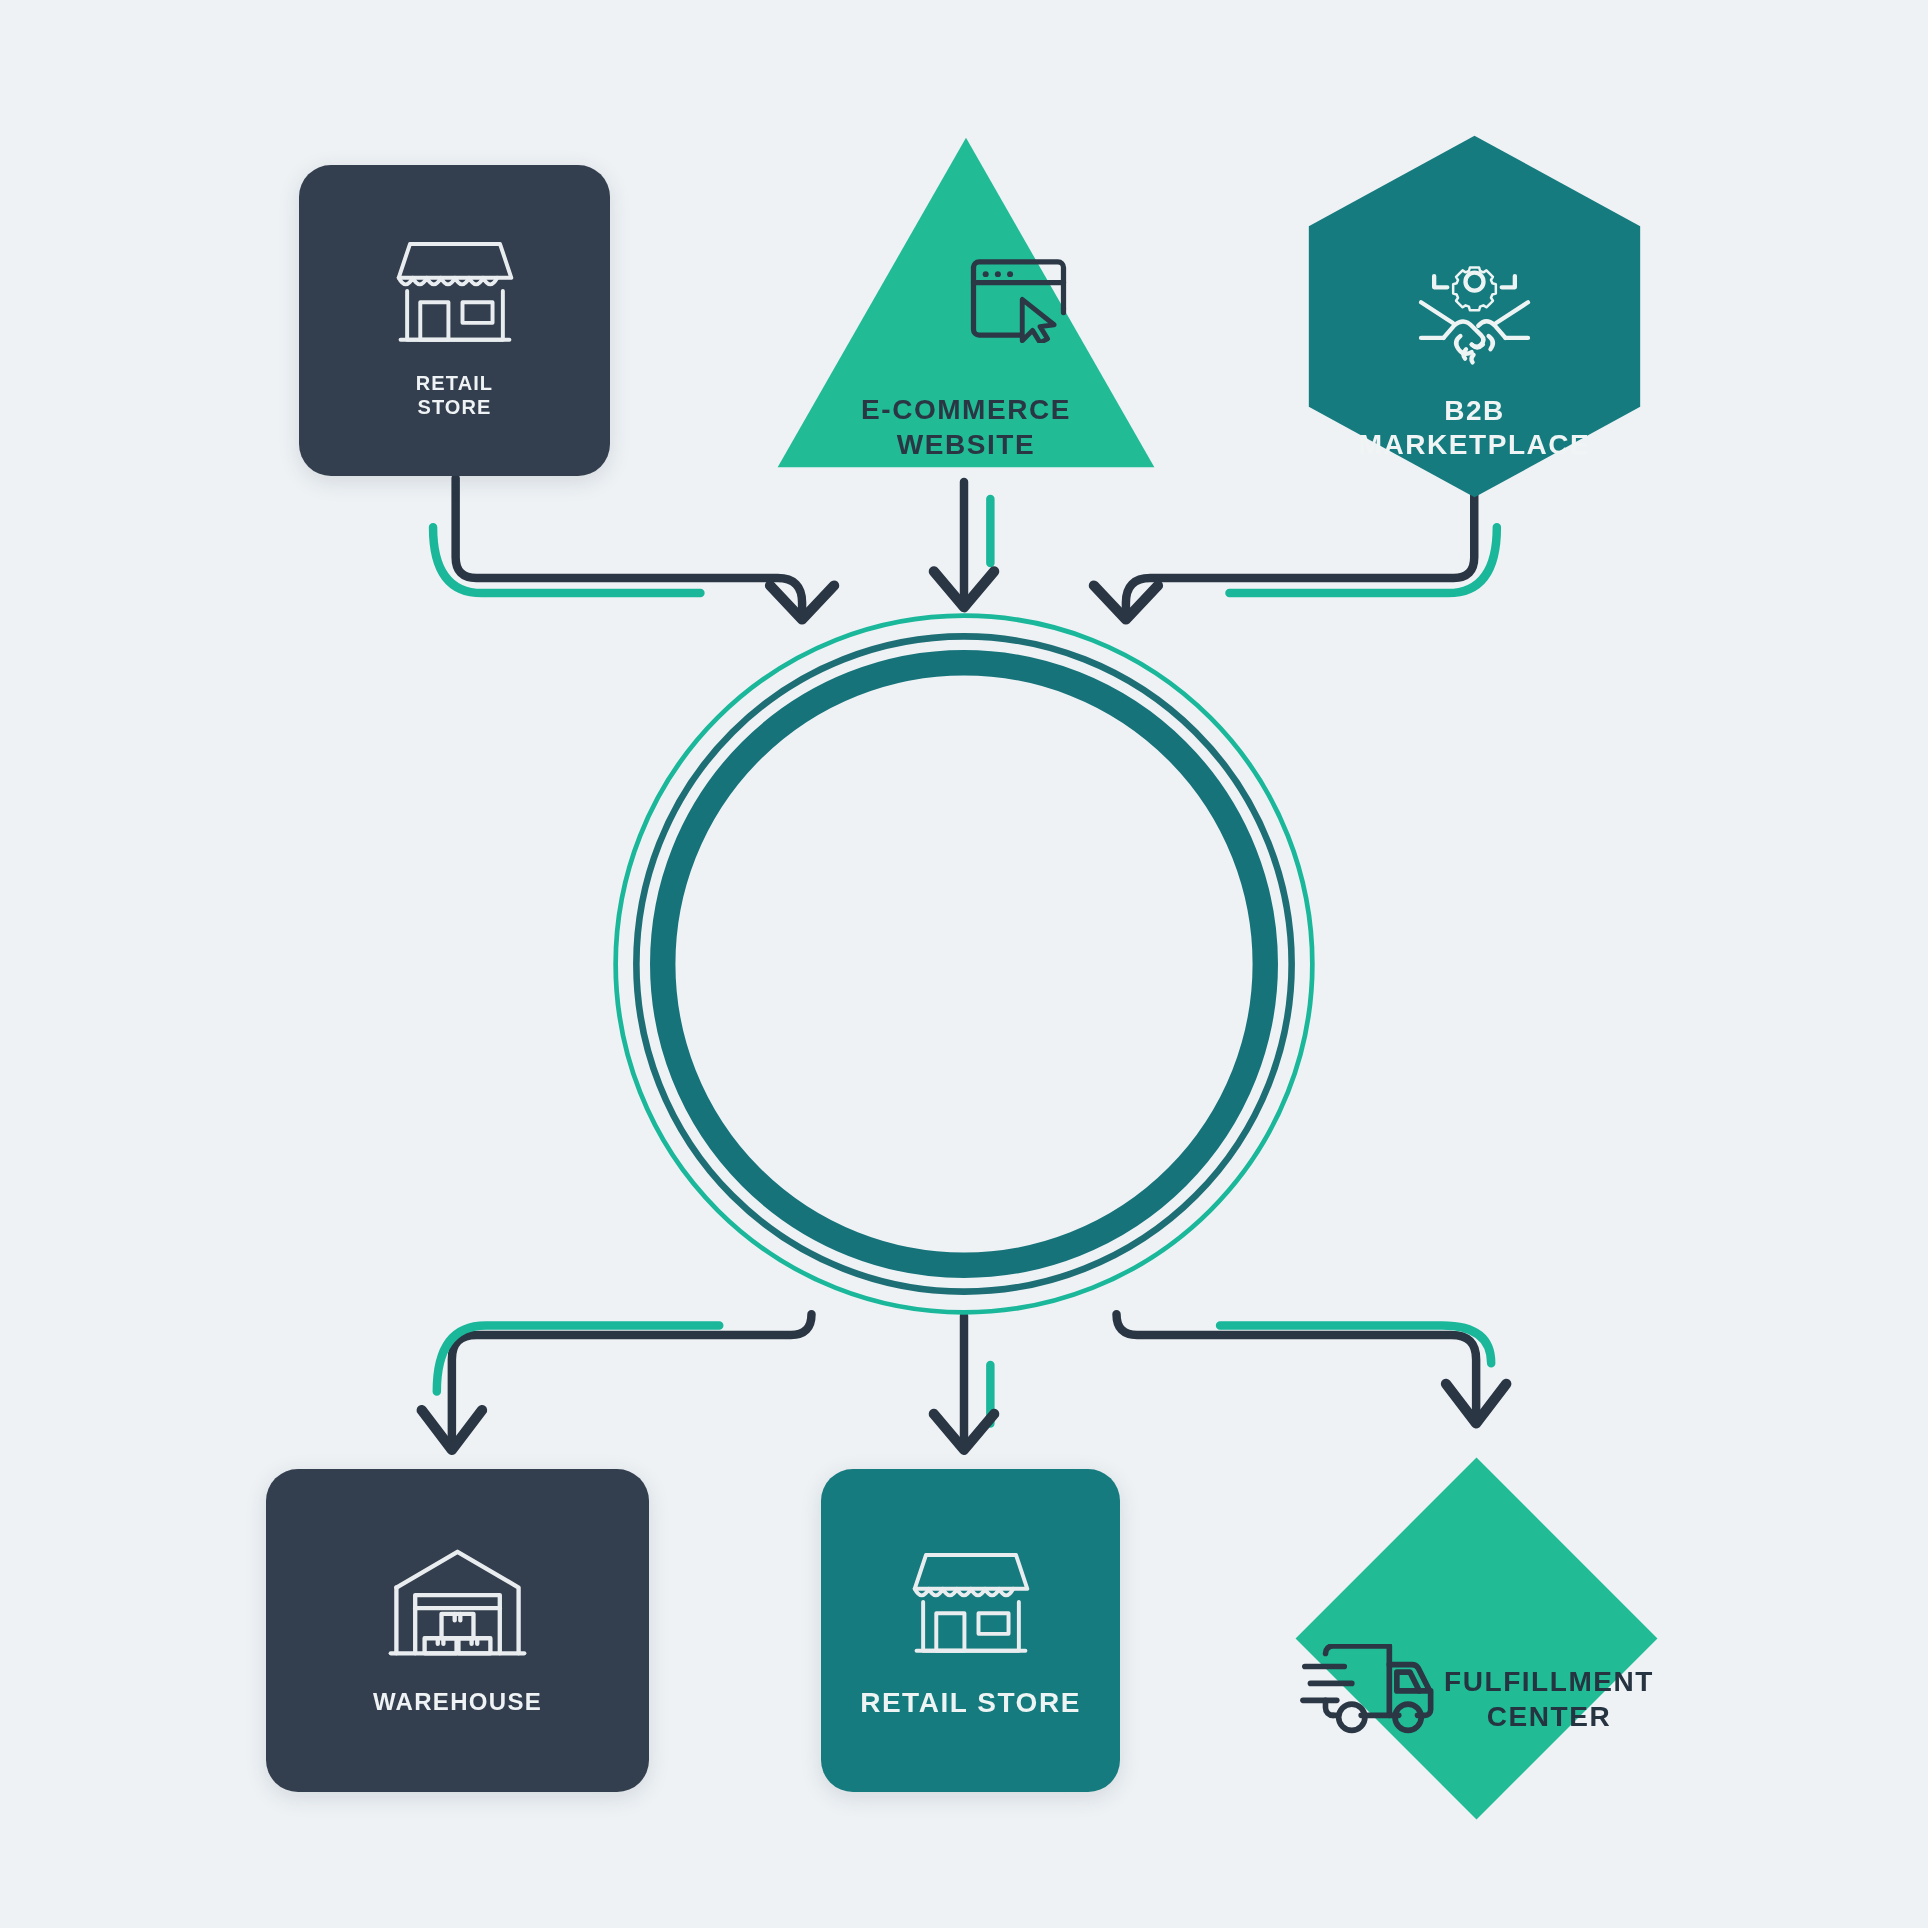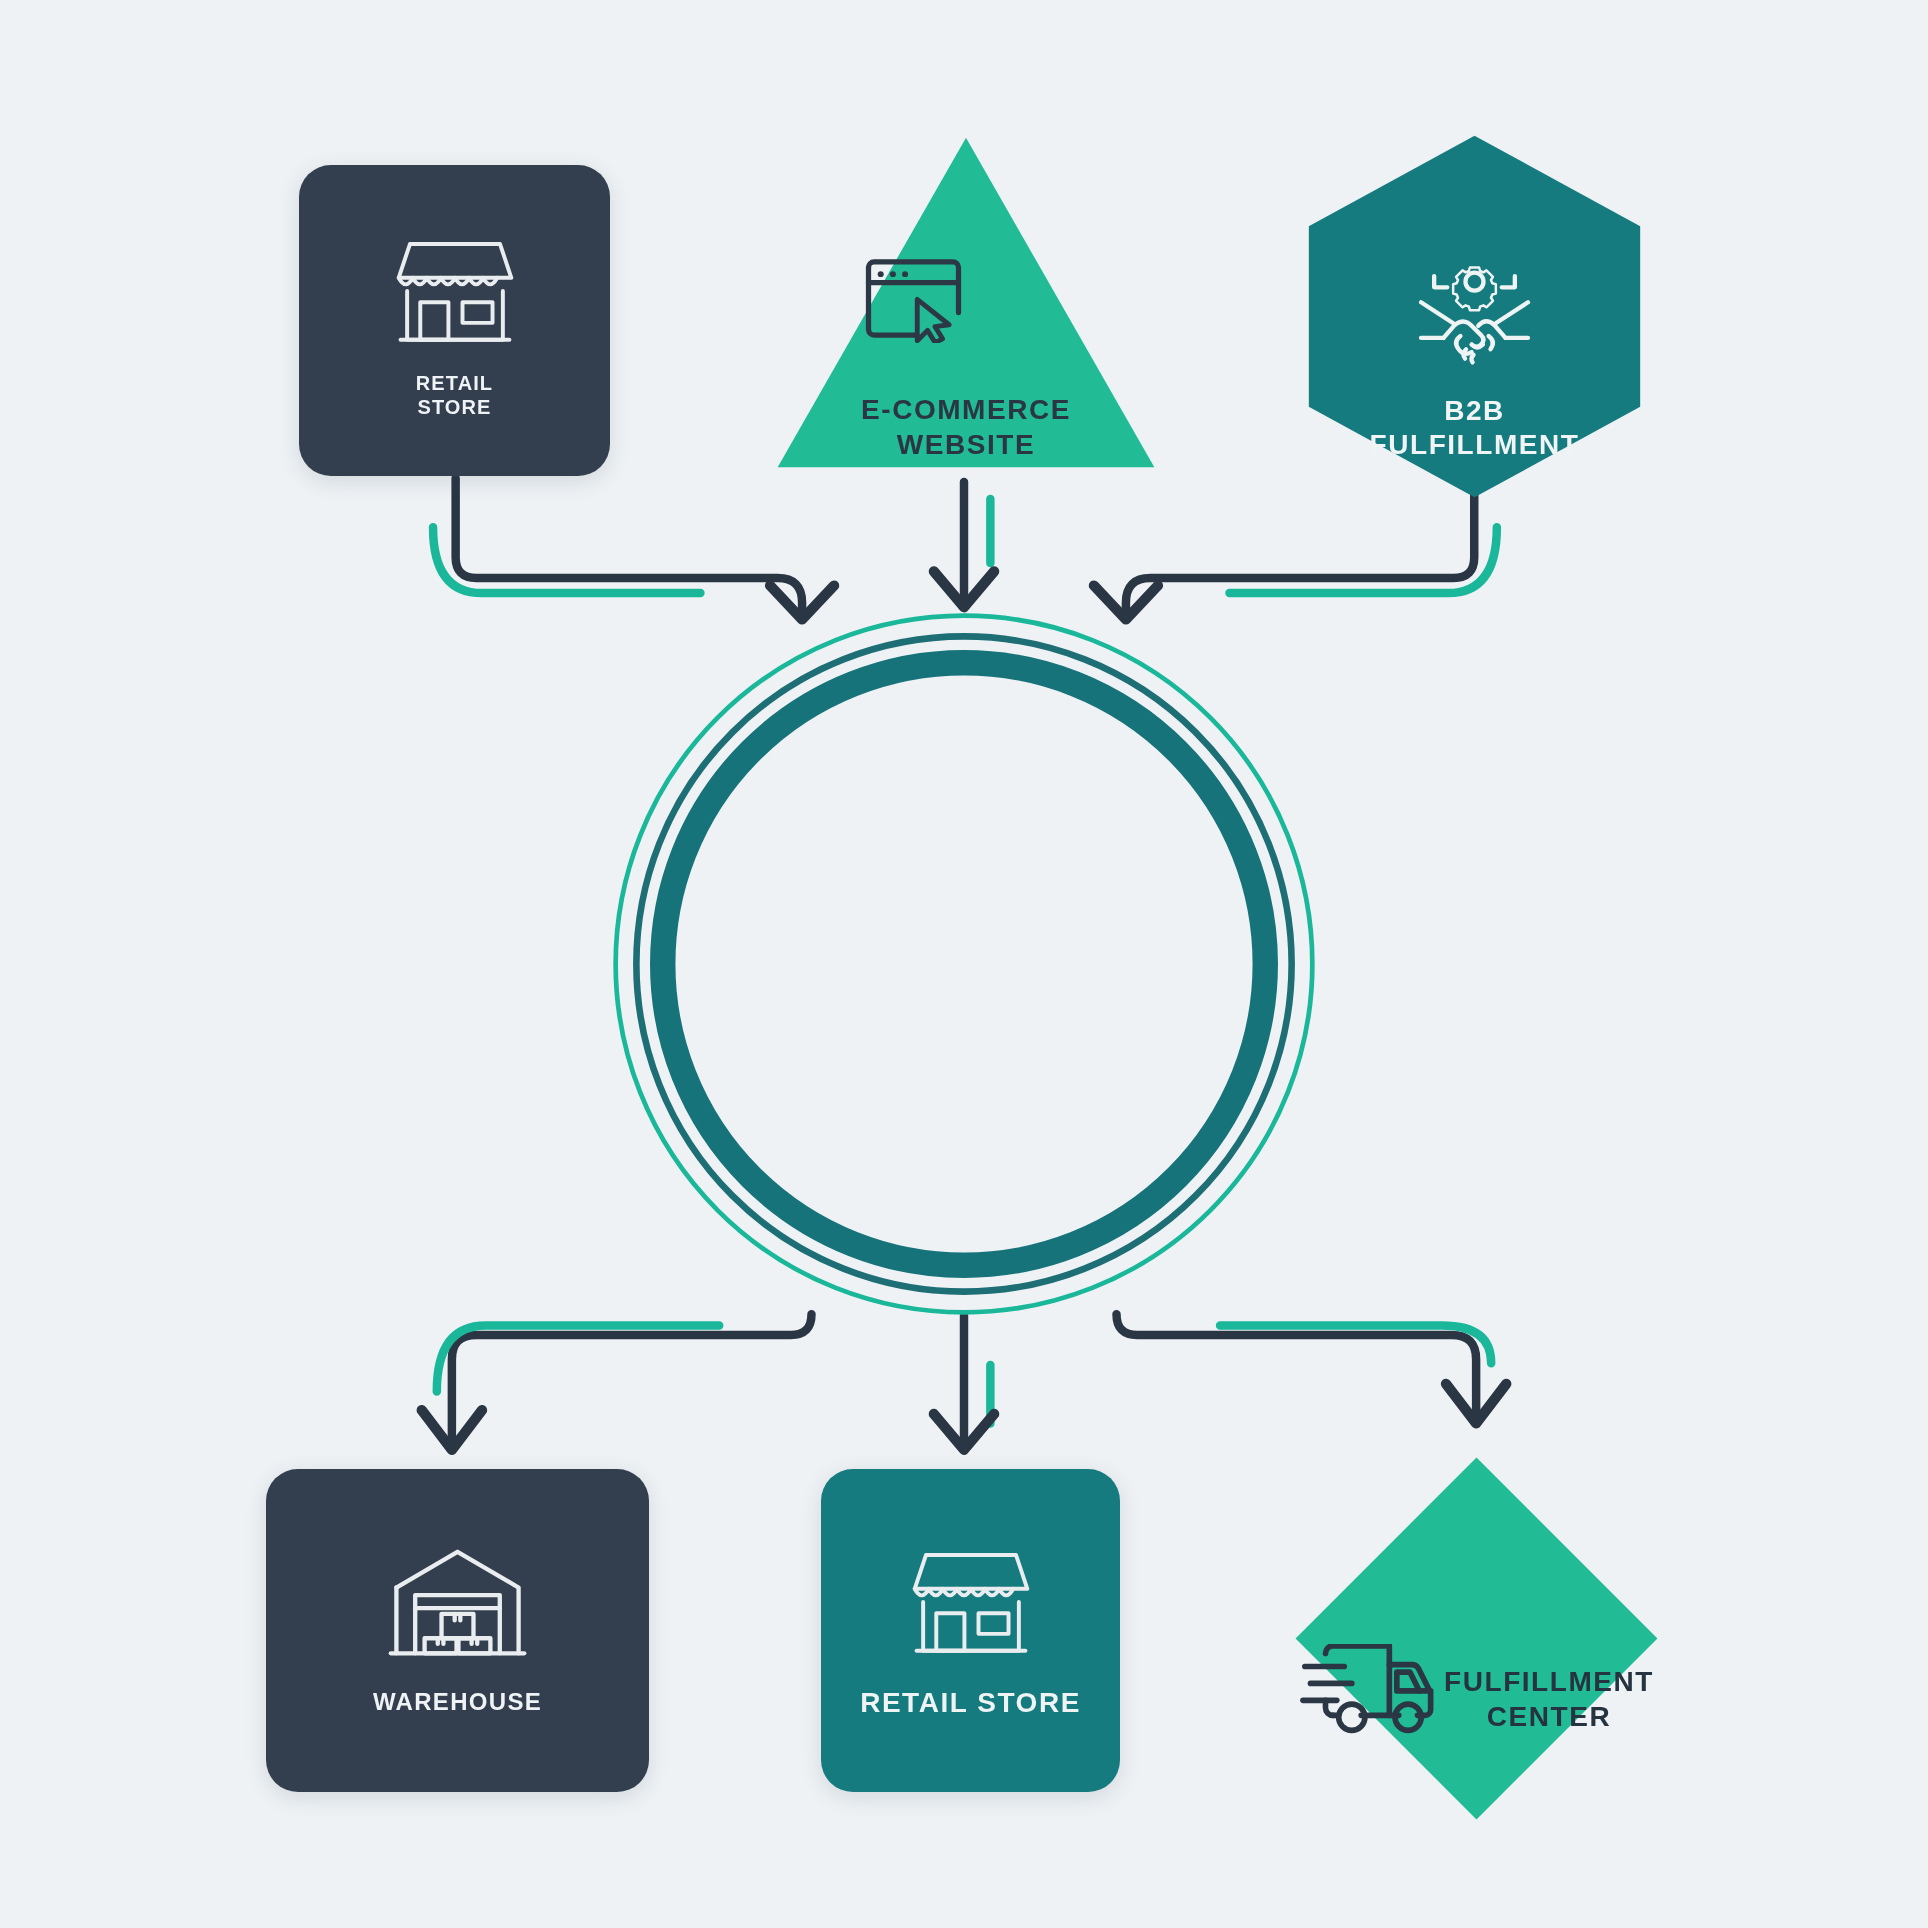--- a/index.html
+++ b/index.html
@@ -58,21 +58,21 @@
   #node-ecommerce {
     left: 772px; top: 132px; width: 388px; height: 341px;
   }
   .tri-shape {
     position: absolute; inset: 0;
     width: 100%; height: 100%;
   }
   #node-ecommerce .inner {
     position: relative; z-index: 2;
     display: flex; flex-direction: column;
-    align-items: flex-start;
+    align-items: flex-end;
     padding-top: 111px;
     gap: 32px;
   }
   #node-ecommerce .node-label {
     color: #2a3644; font-size: 28px; margin-top: 15px;
   }
 
   #node-b2b {
     left: 1301px; top: 132px; width: 347px; height: 369px;
   }
@@ -239,21 +239,21 @@
           <path d="M52 86 q10 -8 19 2 l9 9 q5 5 0 10 q-5 5 -10 0"></path>
           <path d="M94 86 q-9 -8 -17 1"></path>
           <path d="M70 107 q6 6 12 0"></path>
           <path d="M58 98 q-8 6 -2 14 q6 8 14 3"></path>
           <path d="M64 112 q-5 5 -1 10"></path>
           <path d="M72 118 q-4 4 -1 8"></path>
           <path d="M88 98 q8 6 2 14"></path>
         </svg>
       </span>
       <div class="node-label">B2B
-FULFILLMENT</div>
+MARKETPLACE</div>
     </div>
   </div>
 
   <div id="hub">
     <svg width="708" height="708" viewBox="0 0 752 752">
 
       <circle cx="376" cy="376" r="370" fill="none" stroke="#1ab79a" stroke-width="5"></circle>
 
       <circle cx="376" cy="376" r="348" fill="none" stroke="#1d6f75" stroke-width="7"></circle>
 

